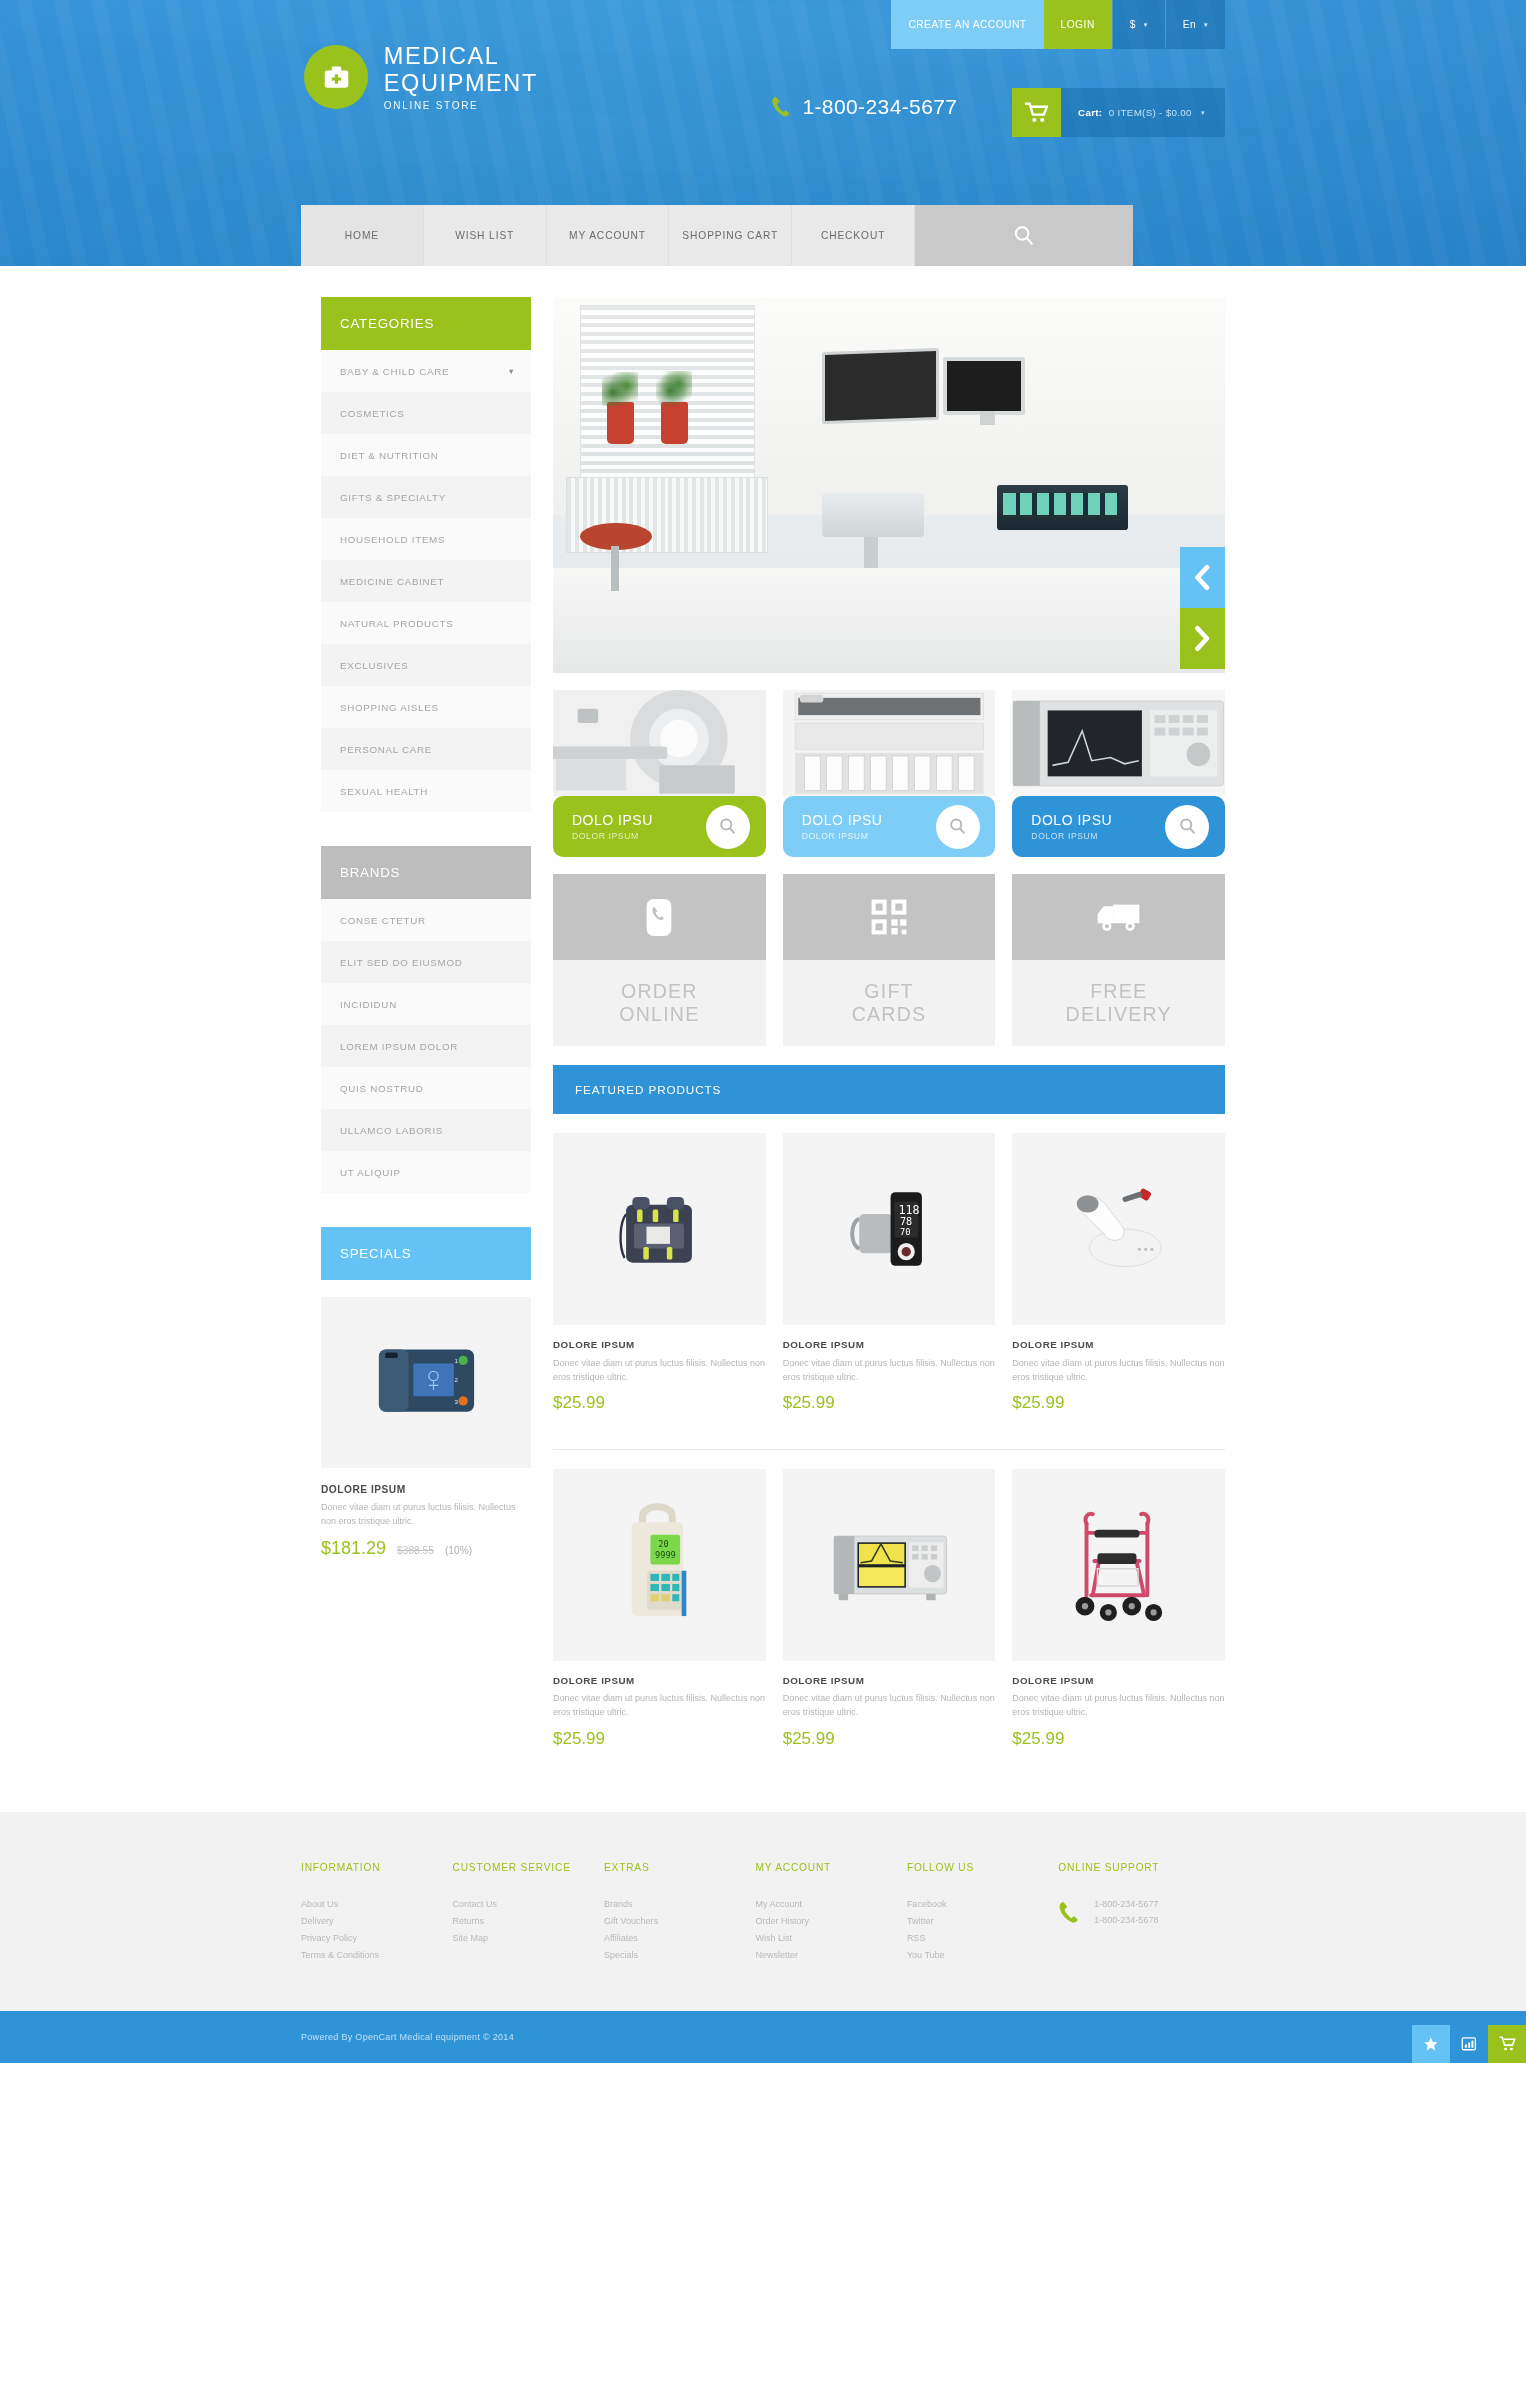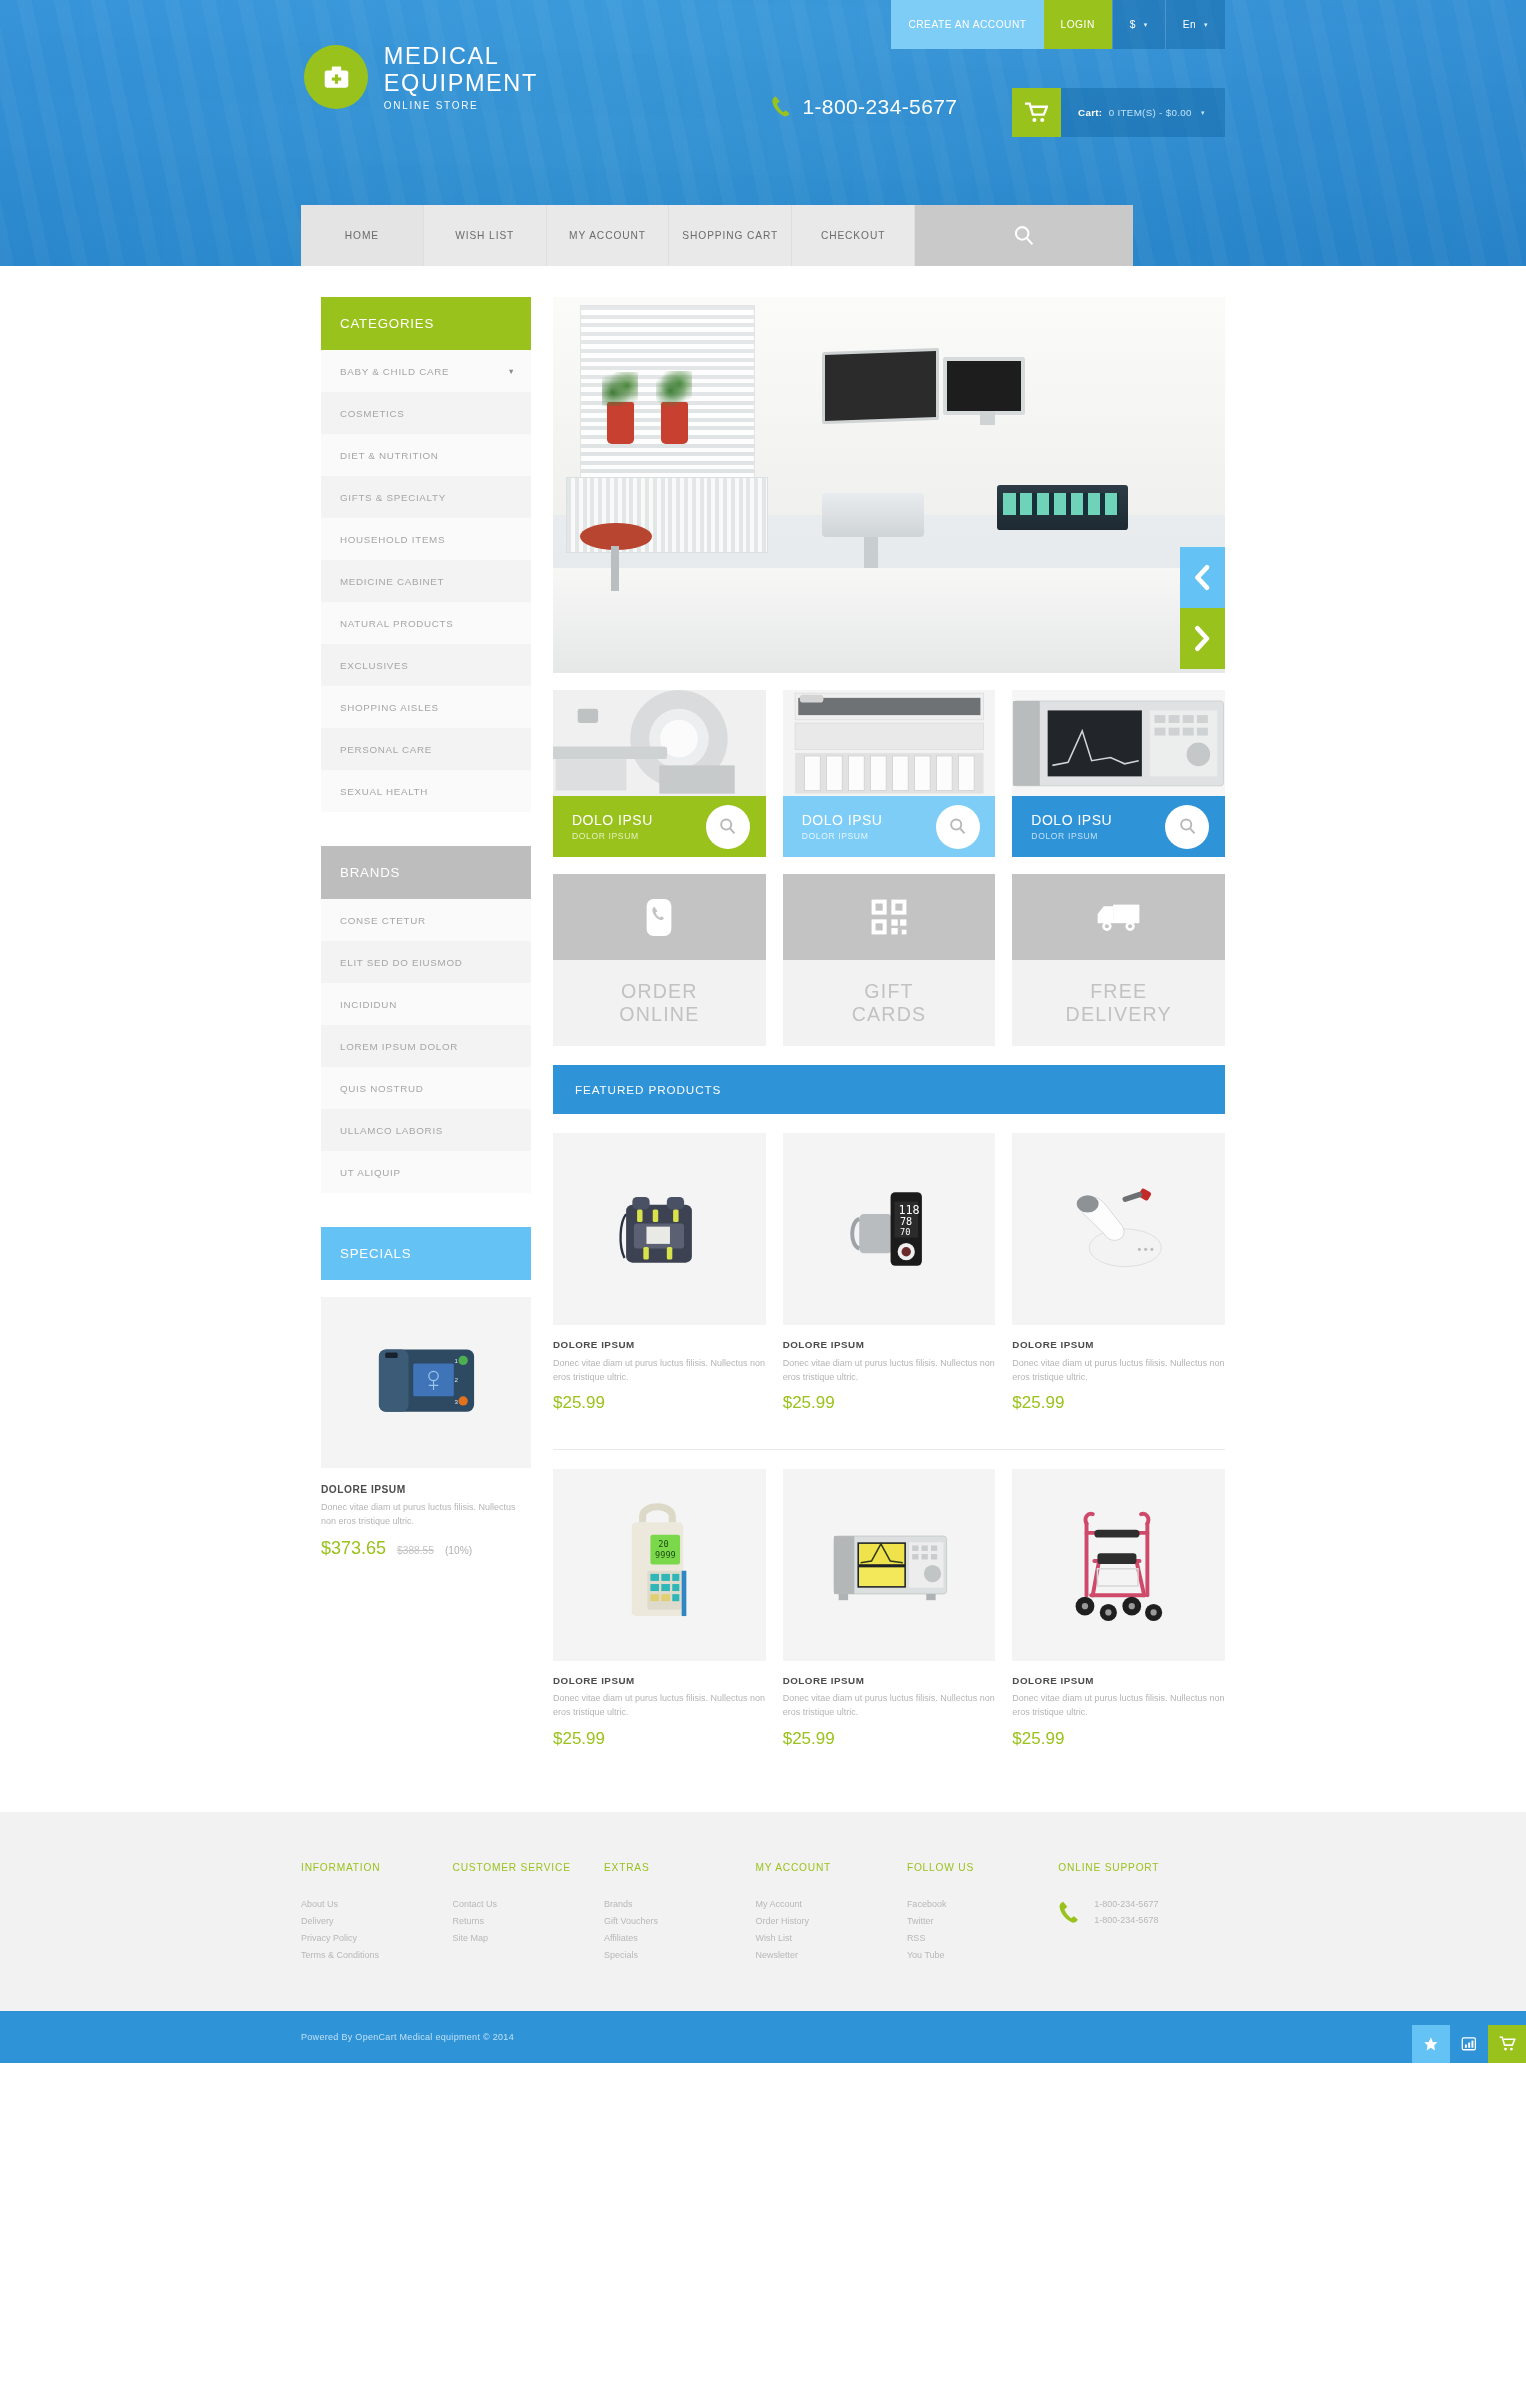--- a/index.html
+++ b/index.html
@@ -182,21 +182,21 @@
   .slide-arrows { position: absolute; right: 0; top: 250px; width: 45px; z-index: 4; }
   .sa { height: 61px; display: flex; align-items: center; justify-content: center; cursor: pointer; }
   .sa-prev { background: #64c2f5; }
   .sa-next { background: #9ac21c; }
 
   
   .promo-row { display: flex; gap: 17px; margin-top: 17px; }
   .promo { flex: 1; }
   .promo-img { height: 106px; background: #e6e6e6; overflow: hidden; position: relative; }
   .promo-bar {
-    height: 61px; display: flex; align-items: center; padding-left: 19px; position: relative;
+    height: 61px; display: flex; align-items: center; padding-left: 19px; position: relative; border-radius: 10px;
   }
   .pb-green { background: #9ac21c; }
   .pb-lblue { background: #7ecdf7; }
   .pb-dblue { background: #2f93d8; }
   .pb-t1 { color: #fff; font-size: 14px; font-weight: 300; letter-spacing: 0.5px; line-height: 16.4px; }
   .pb-t2 { font-size: 8.6px; letter-spacing: 0.6px; margin-top: 2.3px; }
   .pb-green .pb-t2 { color: #e3f0bd; }
   .pb-lblue .pb-t2 { color: #e4f4fe; }
   .pb-dblue .pb-t2 { color: #bfe0f5; }
   .pb-zoom {
@@ -412,21 +412,21 @@
             <circle cx="122" cy="78" r="6" fill="#e2711d"></circle>
             <text x="111" y="30" font-size="8" fill="#dfe7ef" font-family="sans-serif">1</text>
             <text x="111" y="54" font-size="8" fill="#dfe7ef" font-family="sans-serif">2</text>
             <text x="111" y="82" font-size="8" fill="#dfe7ef" font-family="sans-serif">3</text>
             <rect x="22" y="16" width="16" height="7" rx="2" fill="#16232e"></rect>
           </svg>
         </div>
         <div class="sp-title">DOLORE IPSUM</div>
         <div class="sp-desc">Donec vitae diam ut purus luctus filisis. Nullectus non eros tristique ultric.</div>
         <div class="sp-prices">
-          <span class="sp-new">$373.65</span>
+          <span class="sp-new">$181.29</span>
           <span class="sp-old">$388.55</span>
           <span class="sp-pct">(10%)</span>
         </div>
       </div>
     </div>
 
     <div class="content">
 
       <div class="slider">
         <div class="slide-photo">

